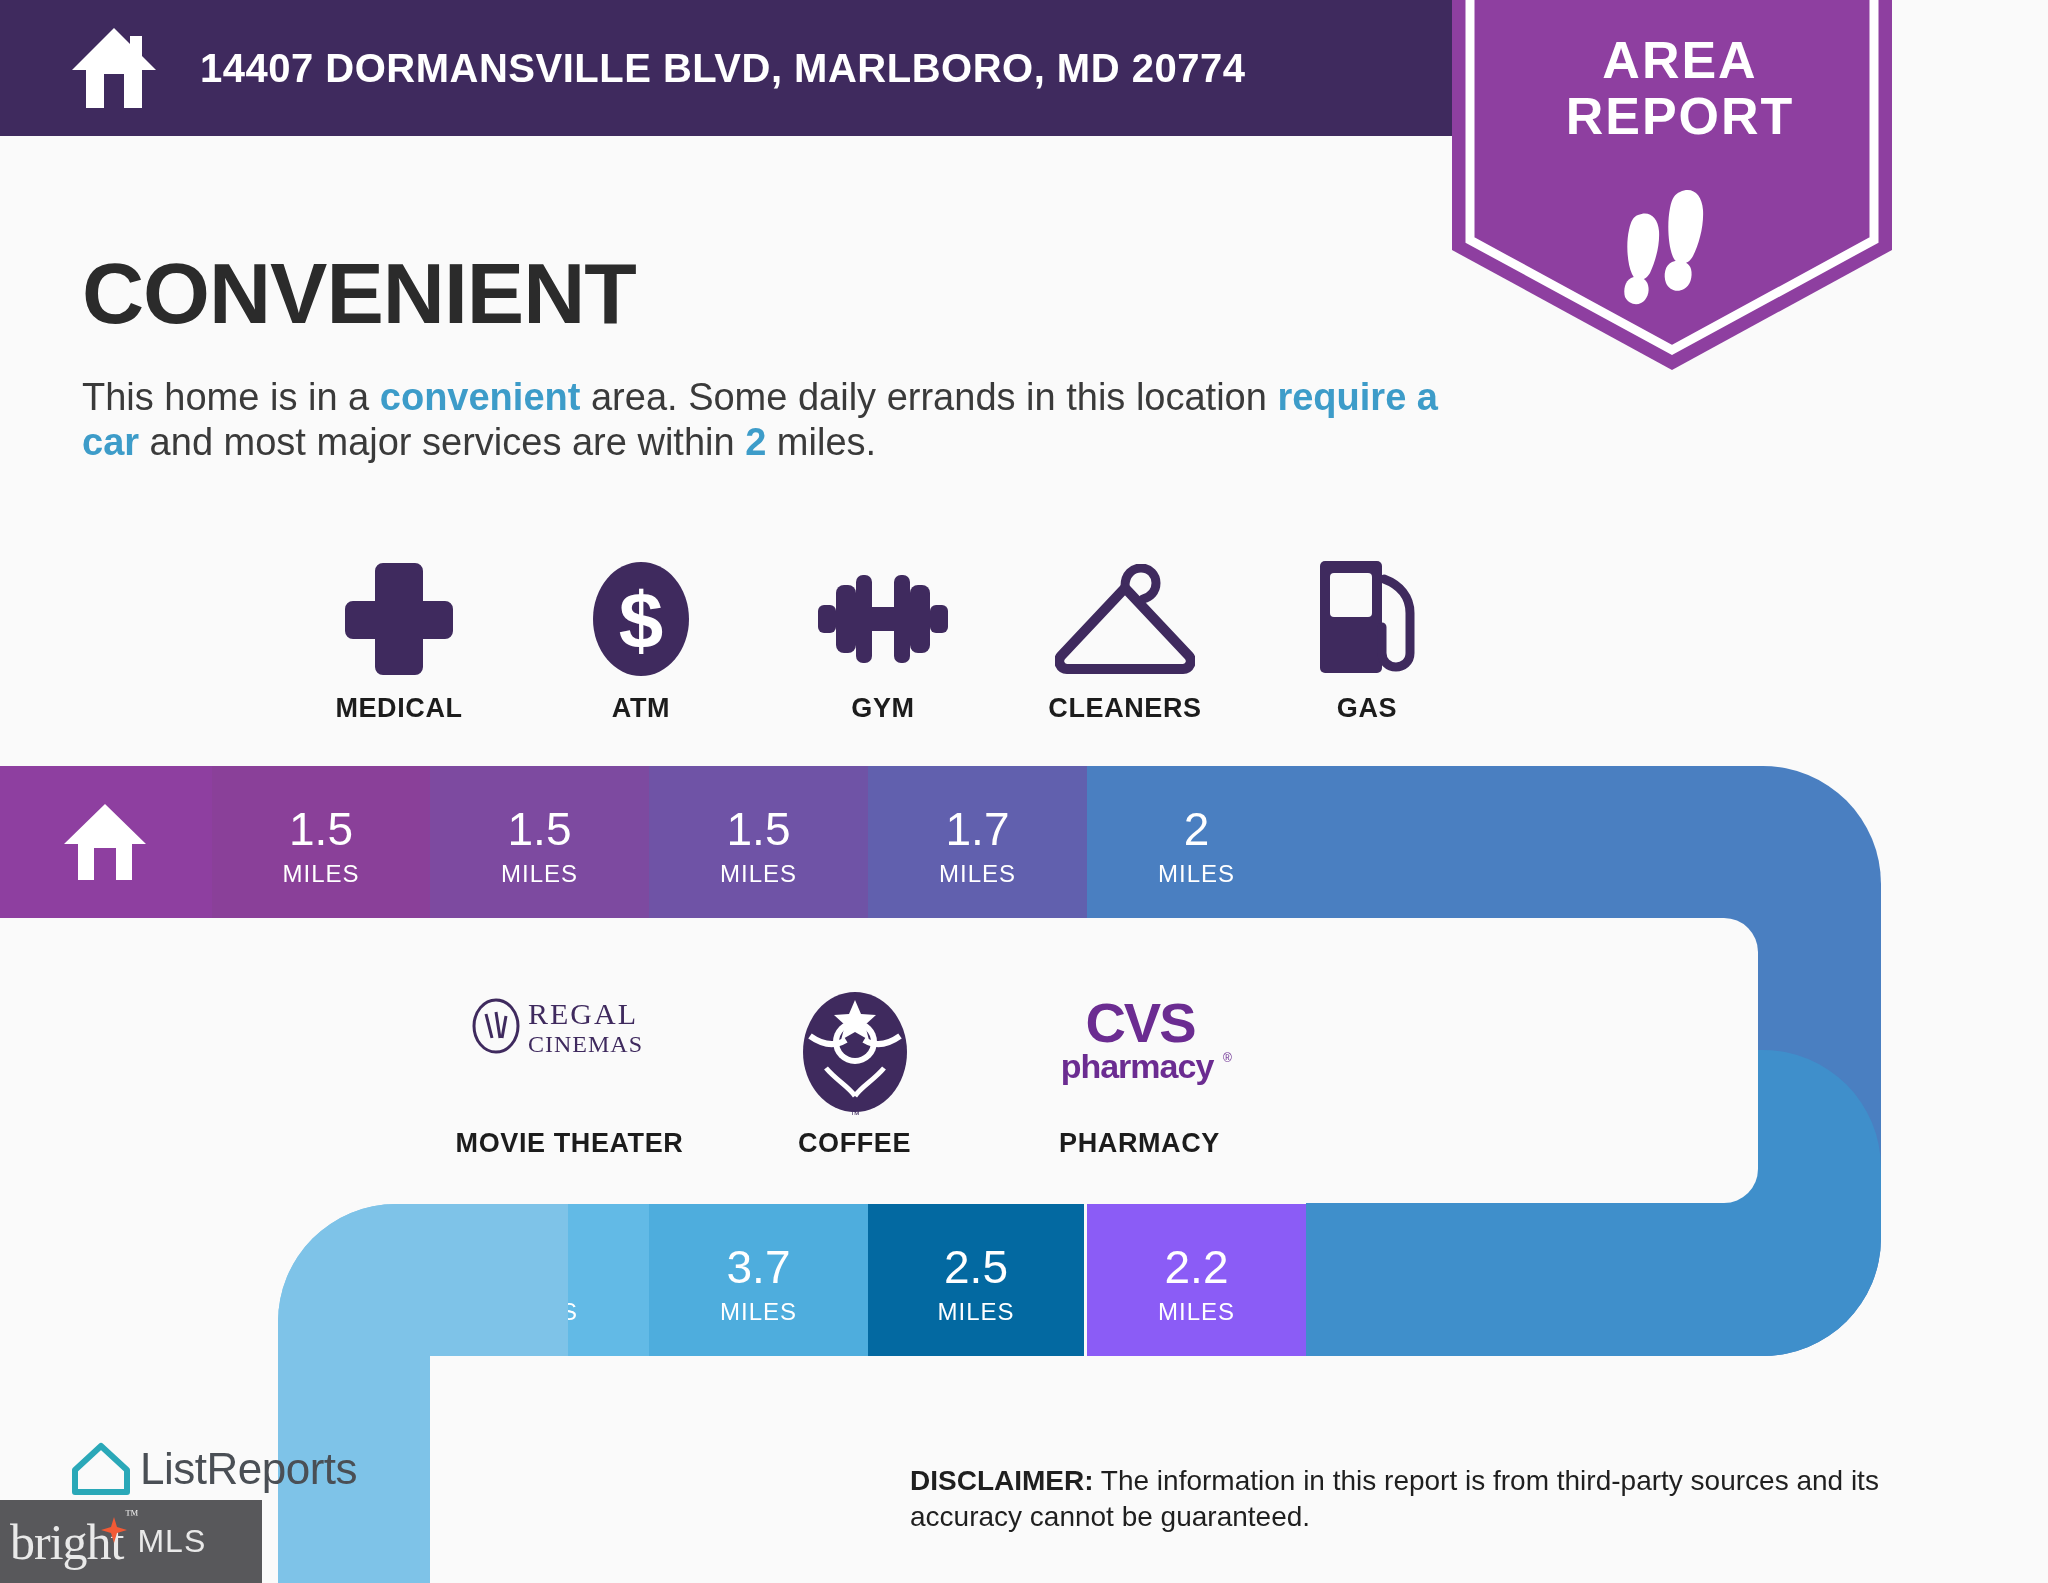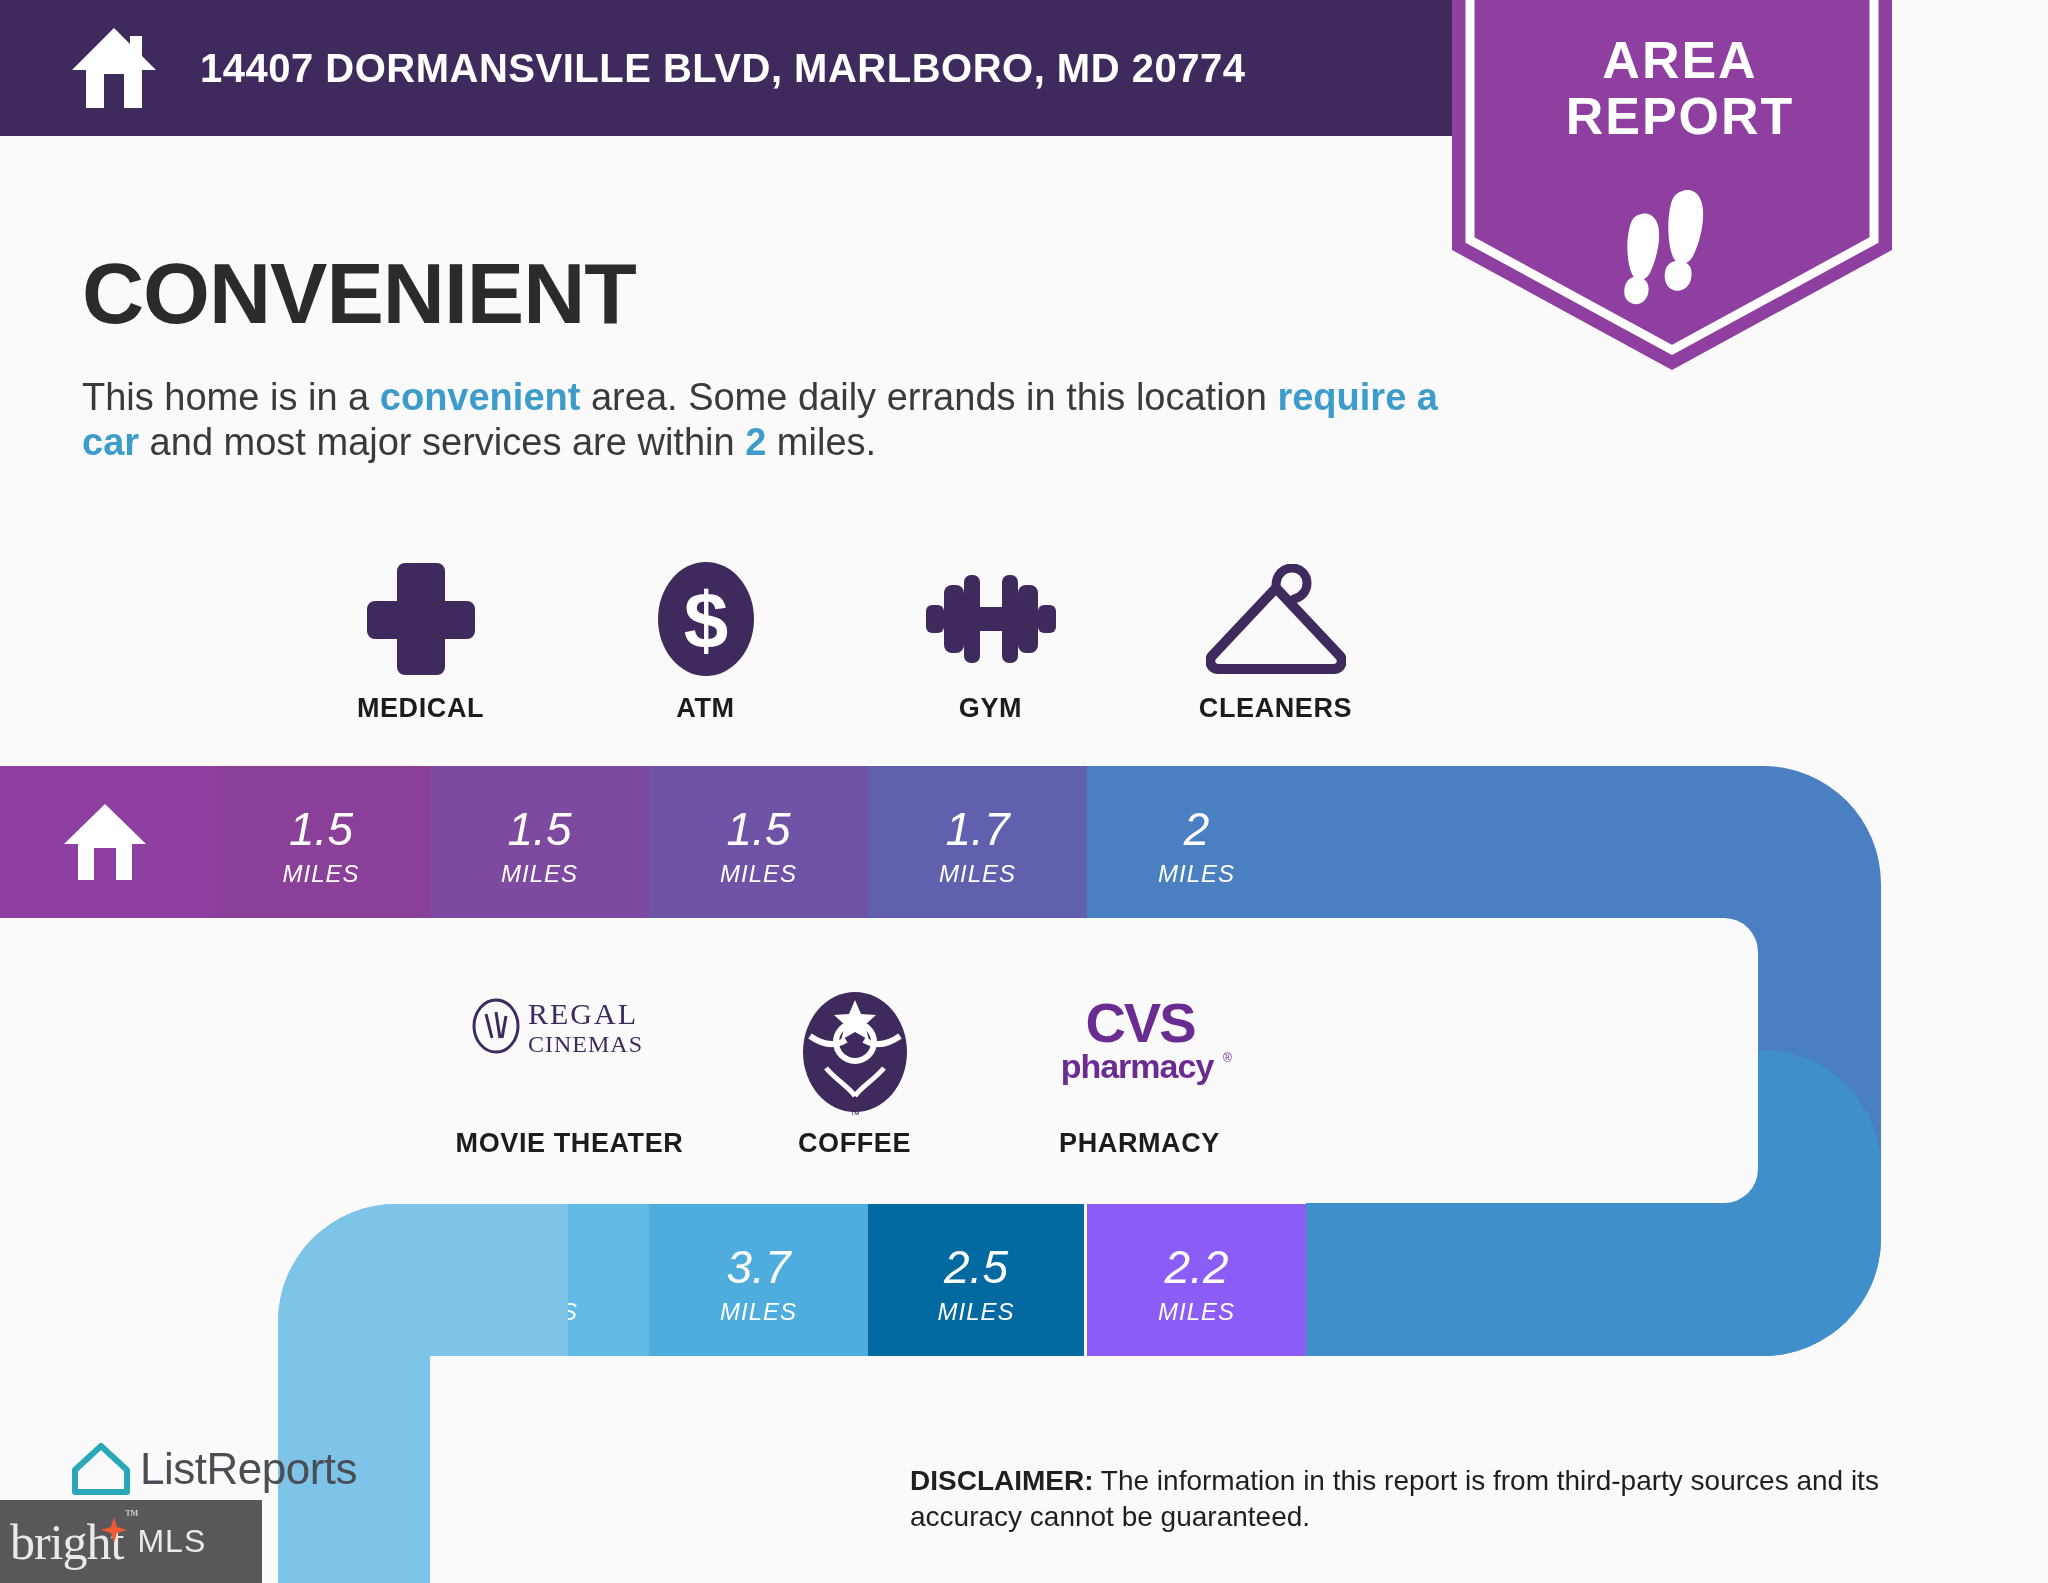--- a/index.html
+++ b/index.html
@@ -65,21 +65,21 @@
   .icon-art svg { display:block; }
   .icon-label {
     margin-top:10px; font-size:27px; font-weight:700;
     color:#1c1c1c; letter-spacing:0.6px; white-space:nowrap;
   }
   .brand-art { height:128px; display:flex; align-items:flex-start; justify-content:center; }
 
   
   .ribbon-layer { position:absolute; left:0; top:0; width:2048px; height:1583px; }
 
-  .seg { position:absolute;font-style:italic; }
+  .seg { position:absolute; }
   .seg .val {
     position:absolute; left:0; width:100%;
     text-align:center; color:#fff;
     font-size:46px; font-weight:400; line-height:1;
   }
   .seg .unit {
     position:absolute; left:0; width:100%;
     text-align:center; color:#fff;
     font-size:24px; font-weight:400; letter-spacing:1px;
   }
@@ -258,20 +258,30 @@
   <div class="icon-cell">
     <div class="icon-art">
       <svg width="140" height="110" viewBox="0 0 140 110">
         <path d="M70 22 c0 -12 8 -18 16 -18 c9 0 15 7 15 15 c0 9 -6 14 -13 16" fill="none" stroke="#3f2a5e" stroke-width="9" stroke-linecap="round"></path>
         <path d="M70 24 L134 92 a8 8 0 0 1 -6 13 L12 105 a8 8 0 0 1 -6 -13 Z" fill="none" stroke="#3f2a5e" stroke-width="10" stroke-linejoin="round"></path>
       </svg>
     </div>
     <div class="icon-label">CLEANERS</div>
   </div>
 
+  <div class="icon-cell">
+    <div class="icon-art">
+      <svg width="110" height="116" viewBox="0 0 110 116">
+        <rect x="8" y="0" width="62" height="112" rx="5" fill="#3f2a5e"></rect>
+        <rect x="18" y="12" width="42" height="44" rx="4" fill="#fafafa"></rect>
+        <path d="M72 18 c16 6 26 18 26 34 v40 c0 9 -7 14 -14 14 c-8 0 -14 -6 -14 -14 v-26" fill="none" stroke="#3f2a5e" stroke-width="9" stroke-linecap="round"></path>
+      </svg>
+    </div>
+    <div class="icon-label">GAS</div>
+  </div>
 </div>
 
 <div class="icon-row row2">
 
   <div class="icon-cell">
     <div class="brand-art">
       <svg width="200" height="74" viewBox="0 0 200 74">
         <ellipse cx="26" cy="36" rx="22" ry="26" fill="none" stroke="#3f2a5e" stroke-width="3"></ellipse>
         <path d="M16 24 L22 48 M26 22 L30 48 M36 26 L32 48" stroke="#3f2a5e" stroke-width="3" fill="none"></path>
         <text x="58" y="34" font-family="Liberation Serif, serif" font-size="30" fill="#3f2a5e" letter-spacing="2">REGAL</text>

